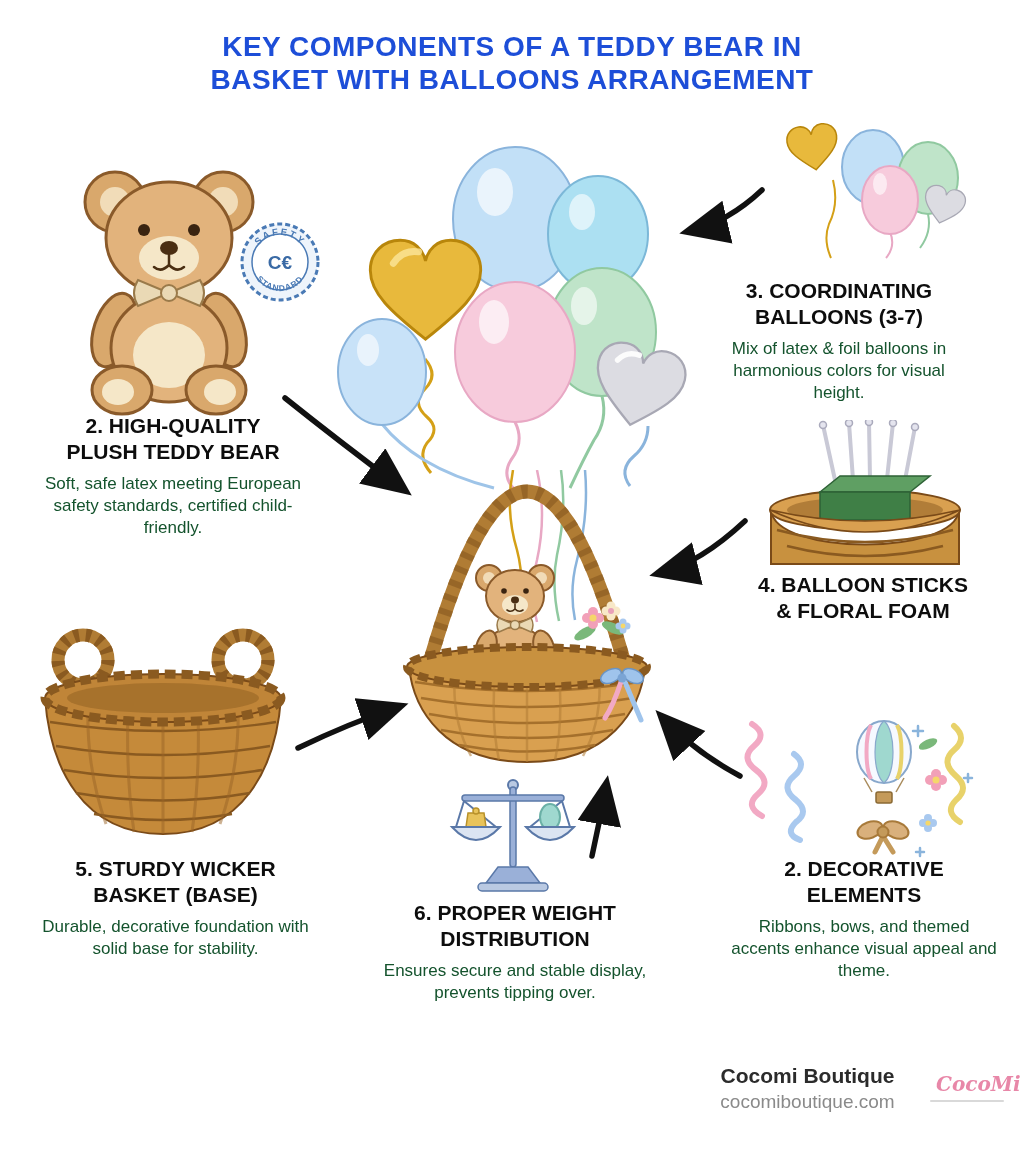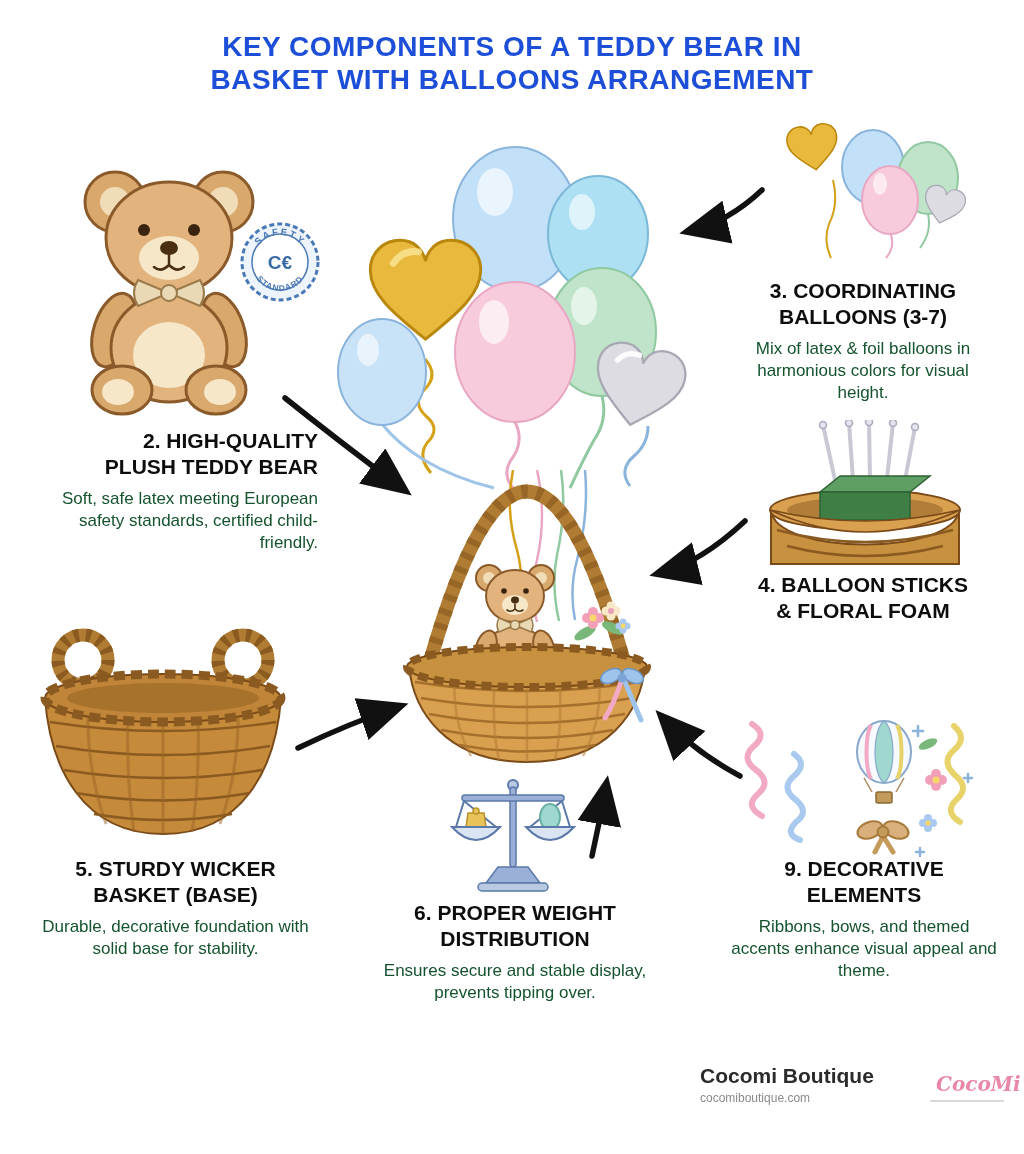--- a/index.html
+++ b/index.html
@@ -8,29 +8,29 @@
   .canvas { position:relative; width:1024px; height:1154px; background:#fff; overflow:hidden; margin:0 auto; }
   .abs { position:absolute; }
   .title {
     position:absolute; top:30px; left:50%; transform:translateX(-50%);
     width:920px; text-align:center; font-size:28px; font-weight:800;
     letter-spacing:0.5px; line-height:1.18; color:#1d4ed8; white-space:pre-line;
   }
   .comp { position:absolute; text-align:center; }
   .comp h2 { font-size:21px; font-weight:800; color:#0d0d0d; line-height:1.22; margin-bottom:9px; white-space:pre-line; }
   .comp p { font-size:17px; color:#14532d; line-height:1.28; }
-  #comp2 { left:28px;  top:428px; width:290px;text-align:right; }
+  #comp2 { left:28px;  top:413px; width:290px; }
   #comp1 { left:28px;  top:856px; width:295px; }
-  #comp3 { left:732px; top:278px; width:262px; }
+  #comp3 { left:708px; top:278px; width:262px; }
   #comp4 { left:726px; top:572px; width:274px; }
   #comp5 { left:730px; top:856px; width:268px; }
   #comp6 { left:360px; top:900px; width:310px; }
-  .footer-brand { position:absolute; left:700px; top:1064px; width:215px; }
+  .footer-brand { position:absolute; left:700px; top:1064px; width:215px; text-align:center; }
   .footer-brand .brand { font-size:21px; font-weight:700; color:#2b2b2b; }
-  .footer-brand .site  { font-size:12px; color:#8a8a8a; margin-top:3px; }
+  .footer-brand .site  { font-size:19px; color:#8a8a8a; margin-top:3px; }
   .footer-logo { position:absolute; left:922px; top:1072px; width:90px; text-align:center; }
   .footer-logo .logo-script { font-family:"DejaVu Serif", serif; font-style:italic; font-weight:700; font-size:20px; color:#e887a8;margin-left:14px; }
   .footer-logo .logo-rule { height:2px; background:#d9d9d9; margin:4px 8px 0 8px; border-radius:1px; }
   svg { display:block; }
   .arrows { pointer-events:none; }
 </style>
 </head>
 <body>
 
 <div class="canvas">
@@ -336,21 +336,21 @@
 &amp; FLORAL FOAM</h2>
   </div>
 
   <div class="comp" id="comp1">
     <h2>5. STURDY WICKER
 BASKET (BASE)</h2>
     <p>Durable, decorative foundation with solid base for stability.</p>
   </div>
 
   <div class="comp" id="comp5">
-    <h2>9. DECORATIVE
+    <h2>2. DECORATIVE
 ELEMENTS</h2>
     <p>Ribbons, bows, and themed accents enhance visual appeal and theme.</p>
   </div>
 
   <div class="comp" id="comp6">
     <h2>6. PROPER WEIGHT
 DISTRIBUTION</h2>
     <p>Ensures secure and stable display, prevents tipping over.</p>
   </div>
 

